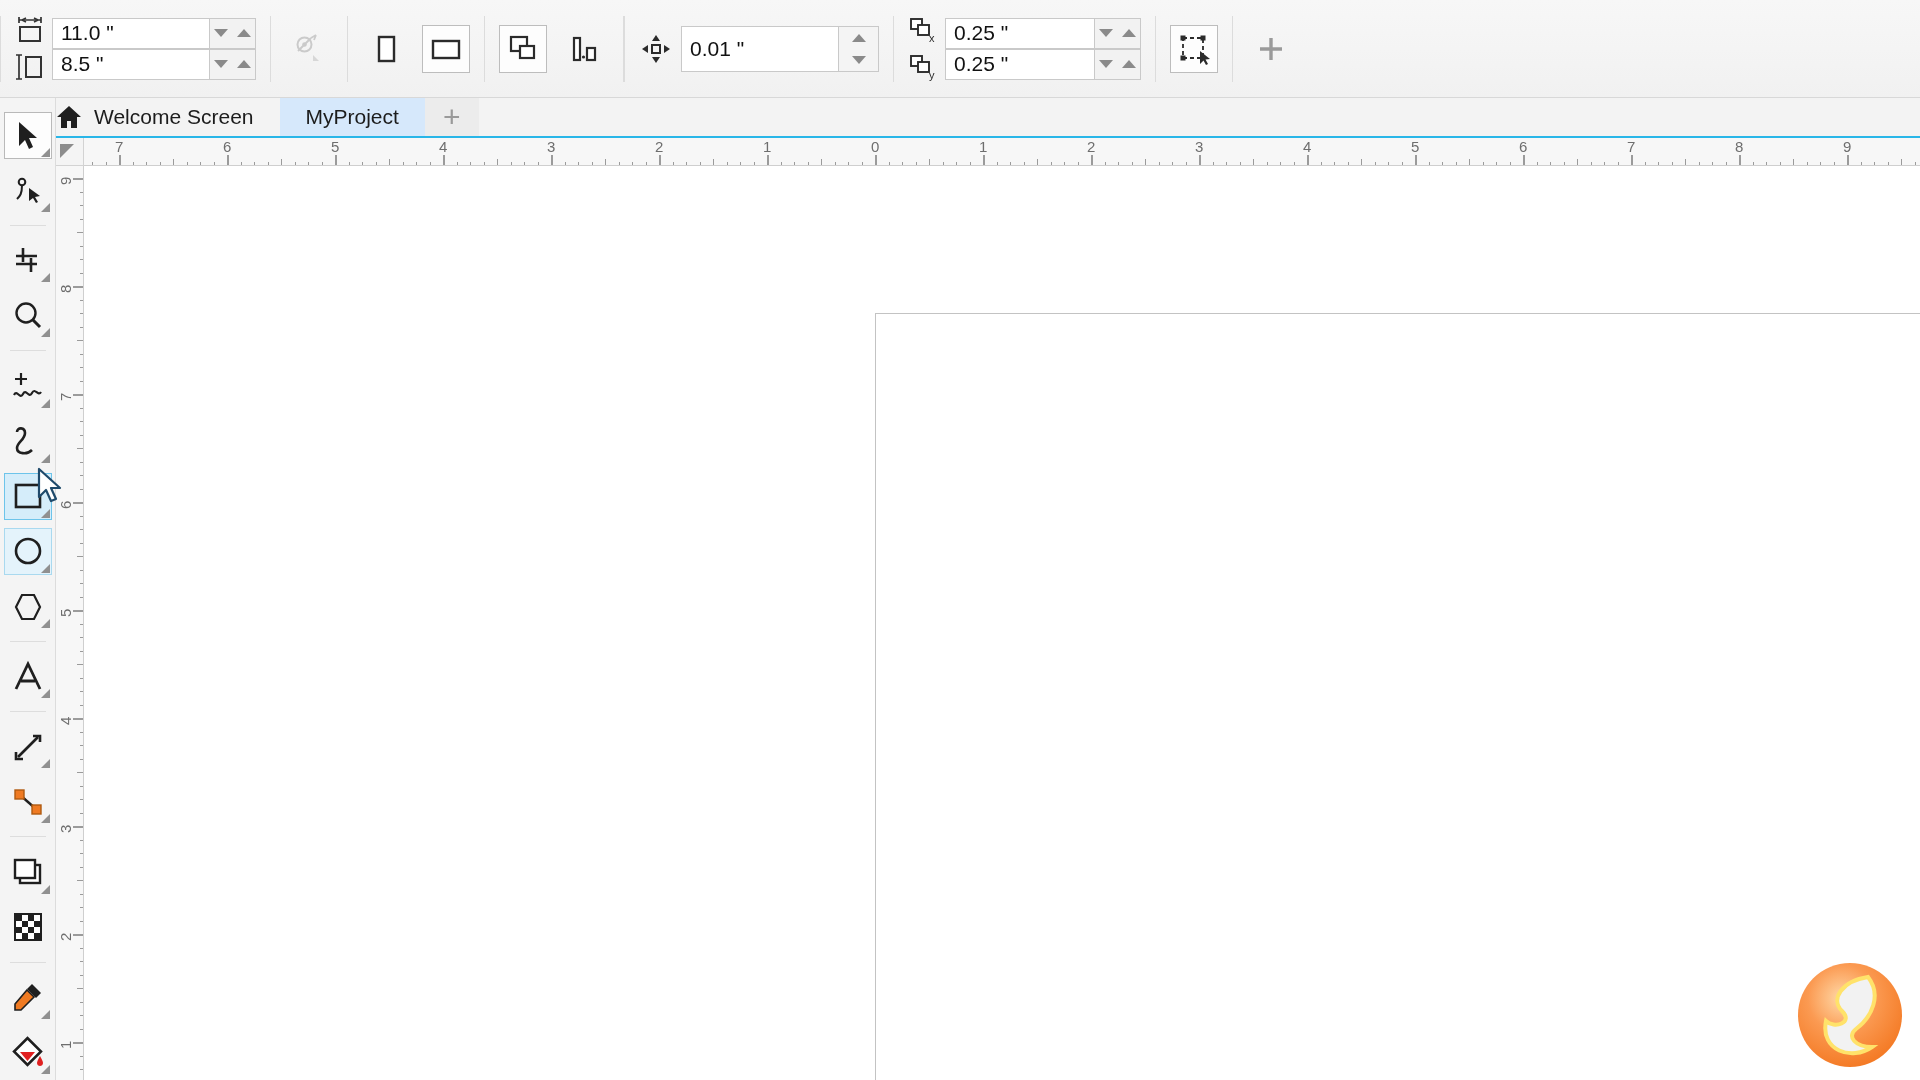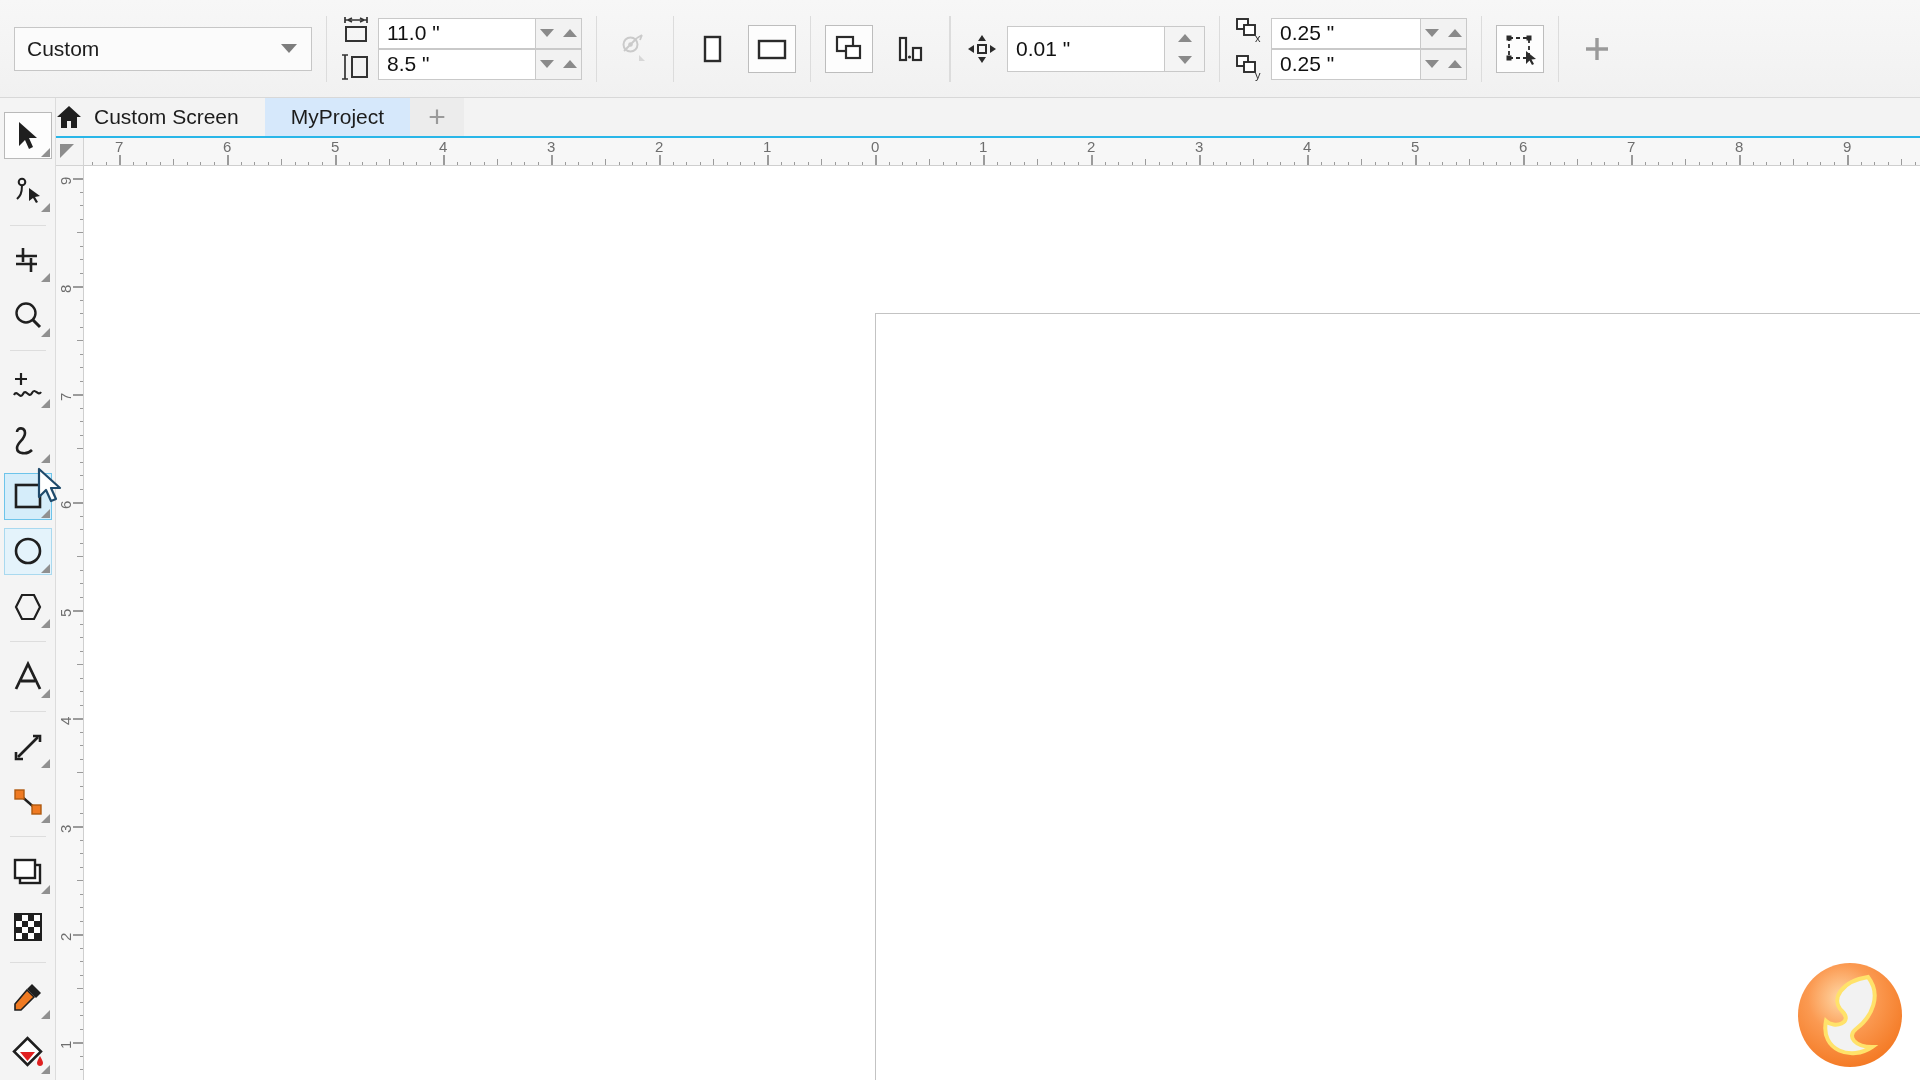--- a/index.html
+++ b/index.html
@@ -131,26 +131,20 @@
   #watermark { position:absolute; pointer-events:none; }
 
   
   #mouse-cursor { position:absolute; z-index:40; pointer-events:none; }
 </style>
 </head>
 <body>
 
 <div id="toolbar">
 
-  <div class="tb-group">
-    <div class="combo" id="pagesize-combo">
-      <span class="val">Custom</span>
-      <span class="caret"></span>
-    </div>
-  </div>
 
   <div class="tb-sep"></div>
 
   <div class="tb-group dimstack">
     <div class="dim-icons">
       <svg width="30" height="30" viewBox="0 0 30 30">
         <path d="M4 5 H26 M4 2 V8 M26 2 V8" stroke="#333" stroke-width="1.7" fill="none"></path>
         <path d="M7 5 L11 3 M7 5 L11 7 M23 5 L19 3 M23 5 L19 7" stroke="#333" stroke-width="1.5" fill="none"></path>
         <rect x="5" y="12" width="20" height="14" fill="none" stroke="#333" stroke-width="2"></rect>
       </svg>
@@ -300,21 +294,21 @@
       </svg>
     </div>
   </div>
 </div>
 
 <div id="tabbar">
   <div class="tab" id="home-tab">
     <svg width="26" height="26" viewBox="0 0 26 26">
       <path d="M13 2 L25 13 H21 V24 H15 V17 H11 V24 H5 V13 H1 Z" fill="#1f1f1f"></path>
     </svg>
-    <span>Custom Screen</span>
+    <span>Welcome Screen</span>
   </div>
   <div class="tab active">
     <span>MyProject</span>
   </div>
   <div class="tab-add">+</div>
 </div>
 
 <div id="lefttools">
 
   <div class="tool selected">

